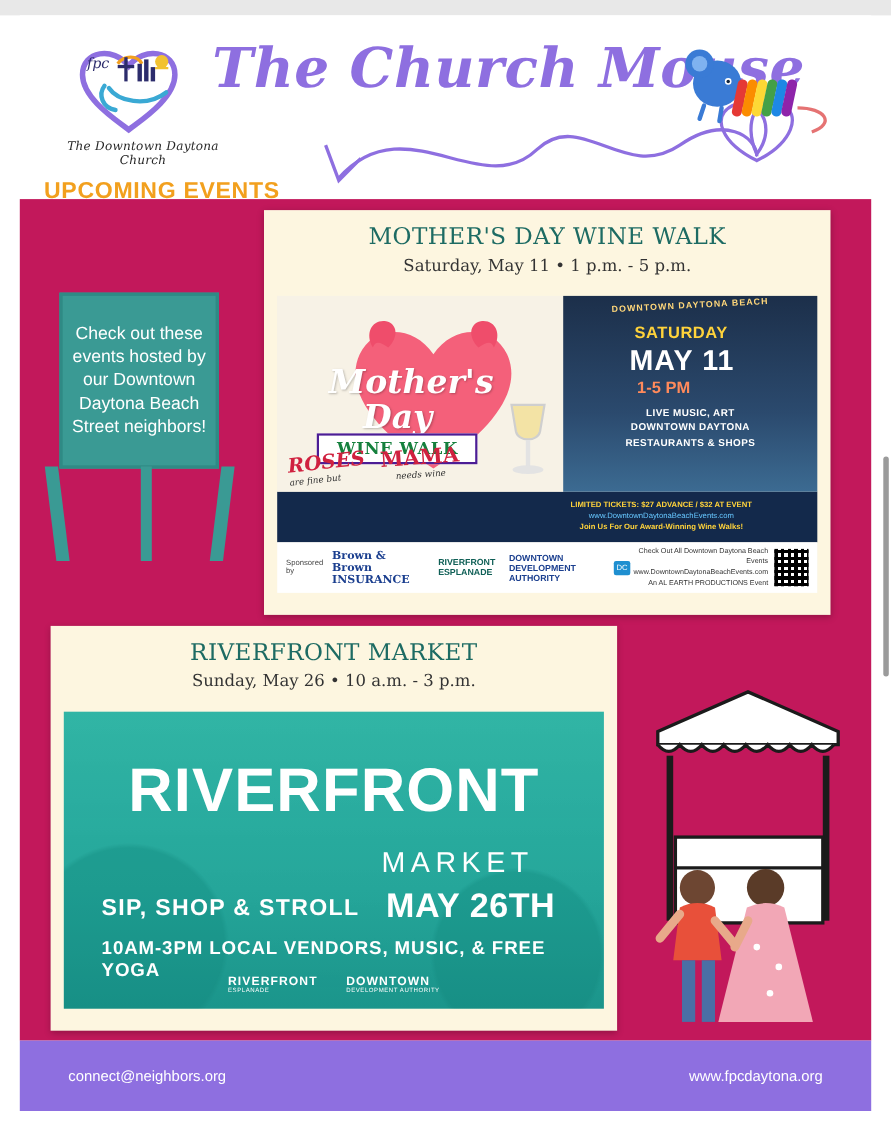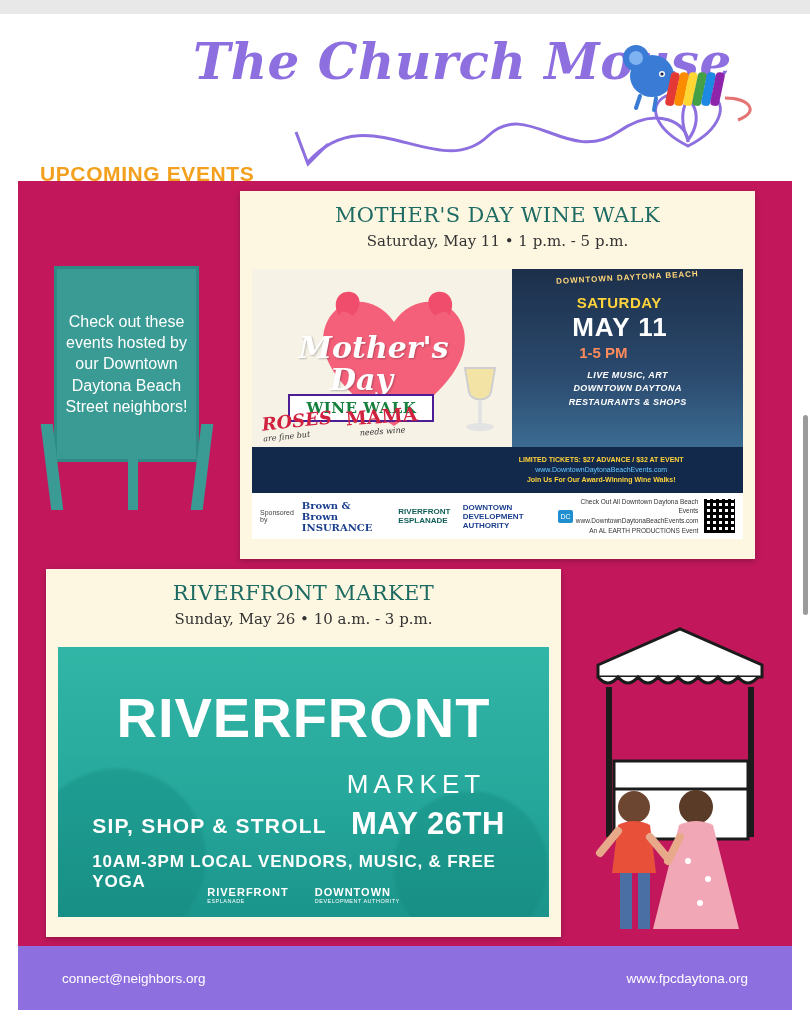--- a/index.html
+++ b/index.html
@@ -50,21 +50,21 @@
   .mouse-art { position: absolute; right: 22px; top: 28px; }
 
   
   .body-panel {
     position: absolute; top: 181px; left: 18px; width: 774px; height: 765px;
     background: #c2185b;
   }
   
   .sign-wrap { position: absolute; left: 22px; top: 85px; width: 175px; height: 245px; }
   .sign-board {
-    position: absolute; left: 14px; top: 0; width: 145px; height: 196px;
+    position: absolute; left: 14px; top: 0; width: 145px; height: 160px;
     background: #3a9a94; border: 3px solid #2f8a85;
     display: flex; align-items: center; justify-content: center;
     padding: 6px;
   }
   .sign-text {
     color: #ffffff; font-size: 16px; line-height: 1.32; text-align: center;
   }
   .leg { position: absolute; background: #3a9a94; }
   
   .card {
@@ -235,20 +235,39 @@
 </style>
 </head>
 <body>
 
 <div class="page">
 
   <div class="top-strip"></div>
 
   <div class="header">
 
+    <div class="logo-block">
+      <div class="heart-logo">
+        <svg width="150" height="96" viewBox="0 0 150 96">
+          <path d="M20 40 C20 18, 48 14, 62 32 C76 14, 104 18, 104 40 C104 62, 72 82, 62 90 C52 82, 20 62, 20 40 Z" fill="none" stroke="#8e6fe0" stroke-width="5"></path>
+          <path d="M52 30 C58 22, 70 22, 74 30" fill="none" stroke="#f2a01e" stroke-width="3"></path>
+          <rect x="58" y="24" width="3" height="22" fill="#2c2c6c"></rect>
+          <rect x="52" y="31" width="15" height="3" fill="#2c2c6c"></rect>
+          <rect x="70" y="30" width="4" height="16" fill="#2c2c6c"></rect>
+          <rect x="76" y="26" width="4" height="20" fill="#2c2c6c"></rect>
+          <rect x="82" y="33" width="4" height="13" fill="#2c2c6c"></rect>
+          <circle cx="92" cy="28" r="6" fill="#f2c230"></circle>
+          <path d="M86 34 L98 34" stroke="#f2c230" stroke-width="2"></path>
+          <path d="M44 52 C52 64, 78 70, 96 56" fill="none" stroke="#3aa9d4" stroke-width="4" stroke-linecap="round"></path>
+          <path d="M40 50 C34 58, 38 70, 50 72" fill="none" stroke="#3aa9d4" stroke-width="4" stroke-linecap="round"></path>
+          <text x="24" y="34" font-family="DejaVu Serif, serif" font-size="13" font-style="italic" fill="#2c2c6c">fpc</text>
+        </svg>
+      </div>
+      <div class="church-sub">The Downtown Daytona Church</div>
+    </div>
 
     <div class="upcoming">UPCOMING EVENTS</div>
 
     <div class="masthead">The Church Mouse</div>
 
     <svg class="swirl" width="560" height="100" viewBox="0 0 560 100">
       <path d="M120 88 C180 20, 250 110, 300 62 C340 24, 380 92, 430 58 C470 30, 500 50, 500 68" fill="none" stroke="#8e6fe0" stroke-width="3"></path>
       <path d="M108 58 L120 90 L140 70" fill="none" stroke="#8e6fe0" stroke-width="3"></path>
       <path d="M500 66 C520 40, 500 12, 478 22 C458 32, 468 56, 500 72 C532 56, 542 30, 522 20 C502 10, 486 36, 500 66 Z" fill="none" stroke="#8e6fe0" stroke-width="3"></path>
     </svg>
@@ -312,21 +331,21 @@
               <rect x="25" y="38" width="4" height="24" fill="#e3e3e3"></rect>
               <ellipse cx="27" cy="65" rx="14" ry="4" fill="#e3e3e3"></ellipse>
             </svg>
           </div>
 
           <div class="md-right">
             <div class="arch-text">DOWNTOWN DAYTONA BEACH</div>
             <div class="md-sat">SATURDAY</div>
             <div class="md-may">MAY 11</div>
             <div class="md-time">1-5 PM</div>
-            <div class="md-lines" style="white-space:pre-line;font-style:italic;">LIVE MUSIC, ART
+            <div class="md-lines" style="white-space:pre-line;">LIVE MUSIC, ART
 DOWNTOWN DAYTONA
 RESTAURANTS &amp; SHOPS</div>
           </div>
         </div>
 
         <div class="md-ticketbar">
           <div class="tix-col">
             <div class="tix-y">LIMITED TICKETS: $27 ADVANCE / $32 AT EVENT</div>
             <div class="tix-blue">www.DowntownDaytonaBeachEvents.com</div>
             <div class="tix-y">Join Us For Our Award-Winning Wine Walks!</div>

